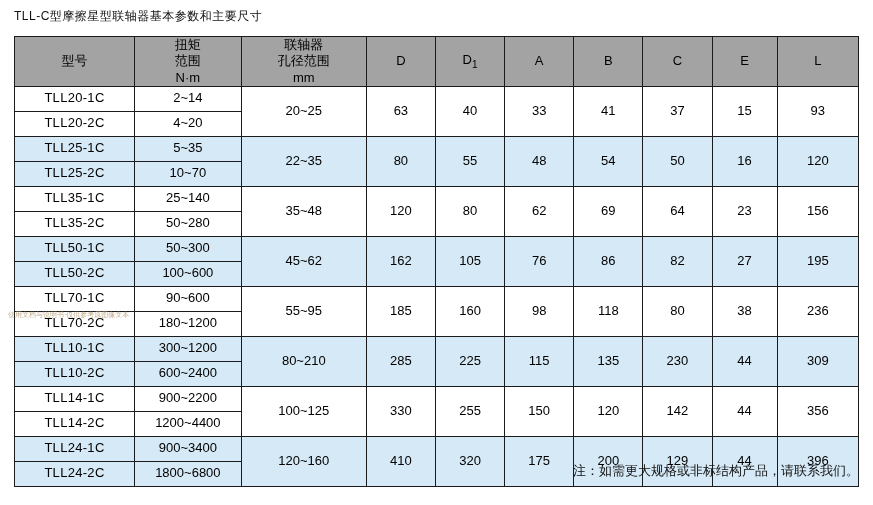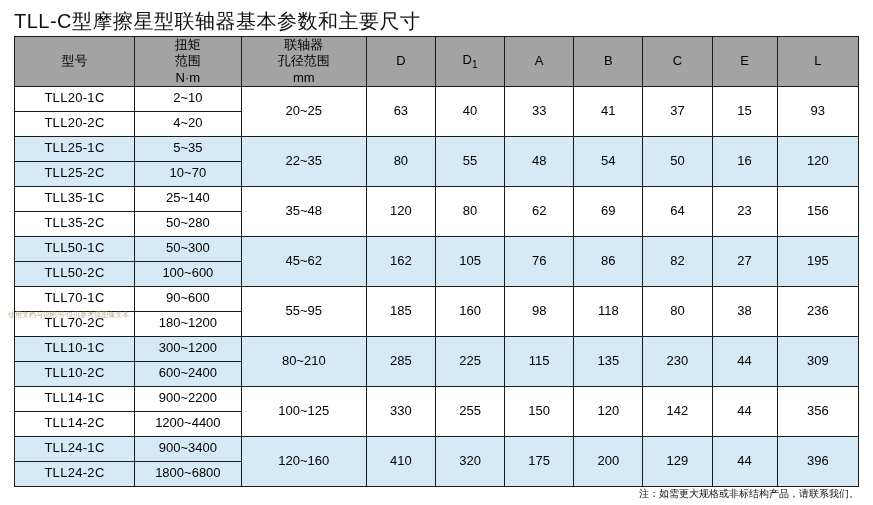--- a/index.html
+++ b/index.html
@@ -17,21 +17,21 @@
   .page {
     position: relative;
     width: 873px;
     height: 505px;
     box-sizing: border-box;
   }
   .doc-title {
     position: absolute;
     left: 14px;
     top: 8px;
-    font-size: 20px;
+    font-size: 12px;
     font-weight: normal;
     letter-spacing: 0.5px;
     color: #111111;
     white-space: nowrap;
   }
   .table-wrap {
     position: absolute;
     left: 14px;
     top: 36px;
     width: 845px;
@@ -92,22 +92,22 @@
   }
   td.merged-blue {
     background: #d6e9f6;
   }
   td.merged-white {
     background: #ffffff;
   }
   .footnote {
     position: absolute;
     right: 14px;
-    bottom: 4px;
-    font-size: 10px;
+    bottom: 25px;
+    font-size: 13px;
     color: #111111;
     white-space: nowrap;
   }
   .watermark {
     position: absolute;
     left: 8px;
     top: 310px;
     font-size: 7px;
     color: #b8a07a;
     opacity: 0.85;
@@ -166,21 +166,21 @@
           <th><span>A</span></th>
           <th><span>B</span></th>
           <th><span>C</span></th>
           <th><span>E</span></th>
           <th><span>L</span></th>
         </tr>
       </thead>
       <tbody id="table-body">
           <tr class="band-white">
             <td class="model">TLL20-1C</td>
-            <td class="torque">2~10</td>
+            <td class="torque">2~14</td>
             <td class="bore merged-white" rowspan="2">20~25</td>
             <td class="dim merged-white" rowspan="2">63</td>
             <td class="dim merged-white" rowspan="2">40</td>
             <td class="dim bold merged-white" rowspan="2">33</td>
             <td class="dim bold merged-white" rowspan="2">41</td>
             <td class="dim merged-white" rowspan="2">37</td>
             <td class="dim merged-white" rowspan="2">15</td>
             <td class="dim bold merged-white" rowspan="2">93</td>
           </tr>
           <tr class="band-white">

